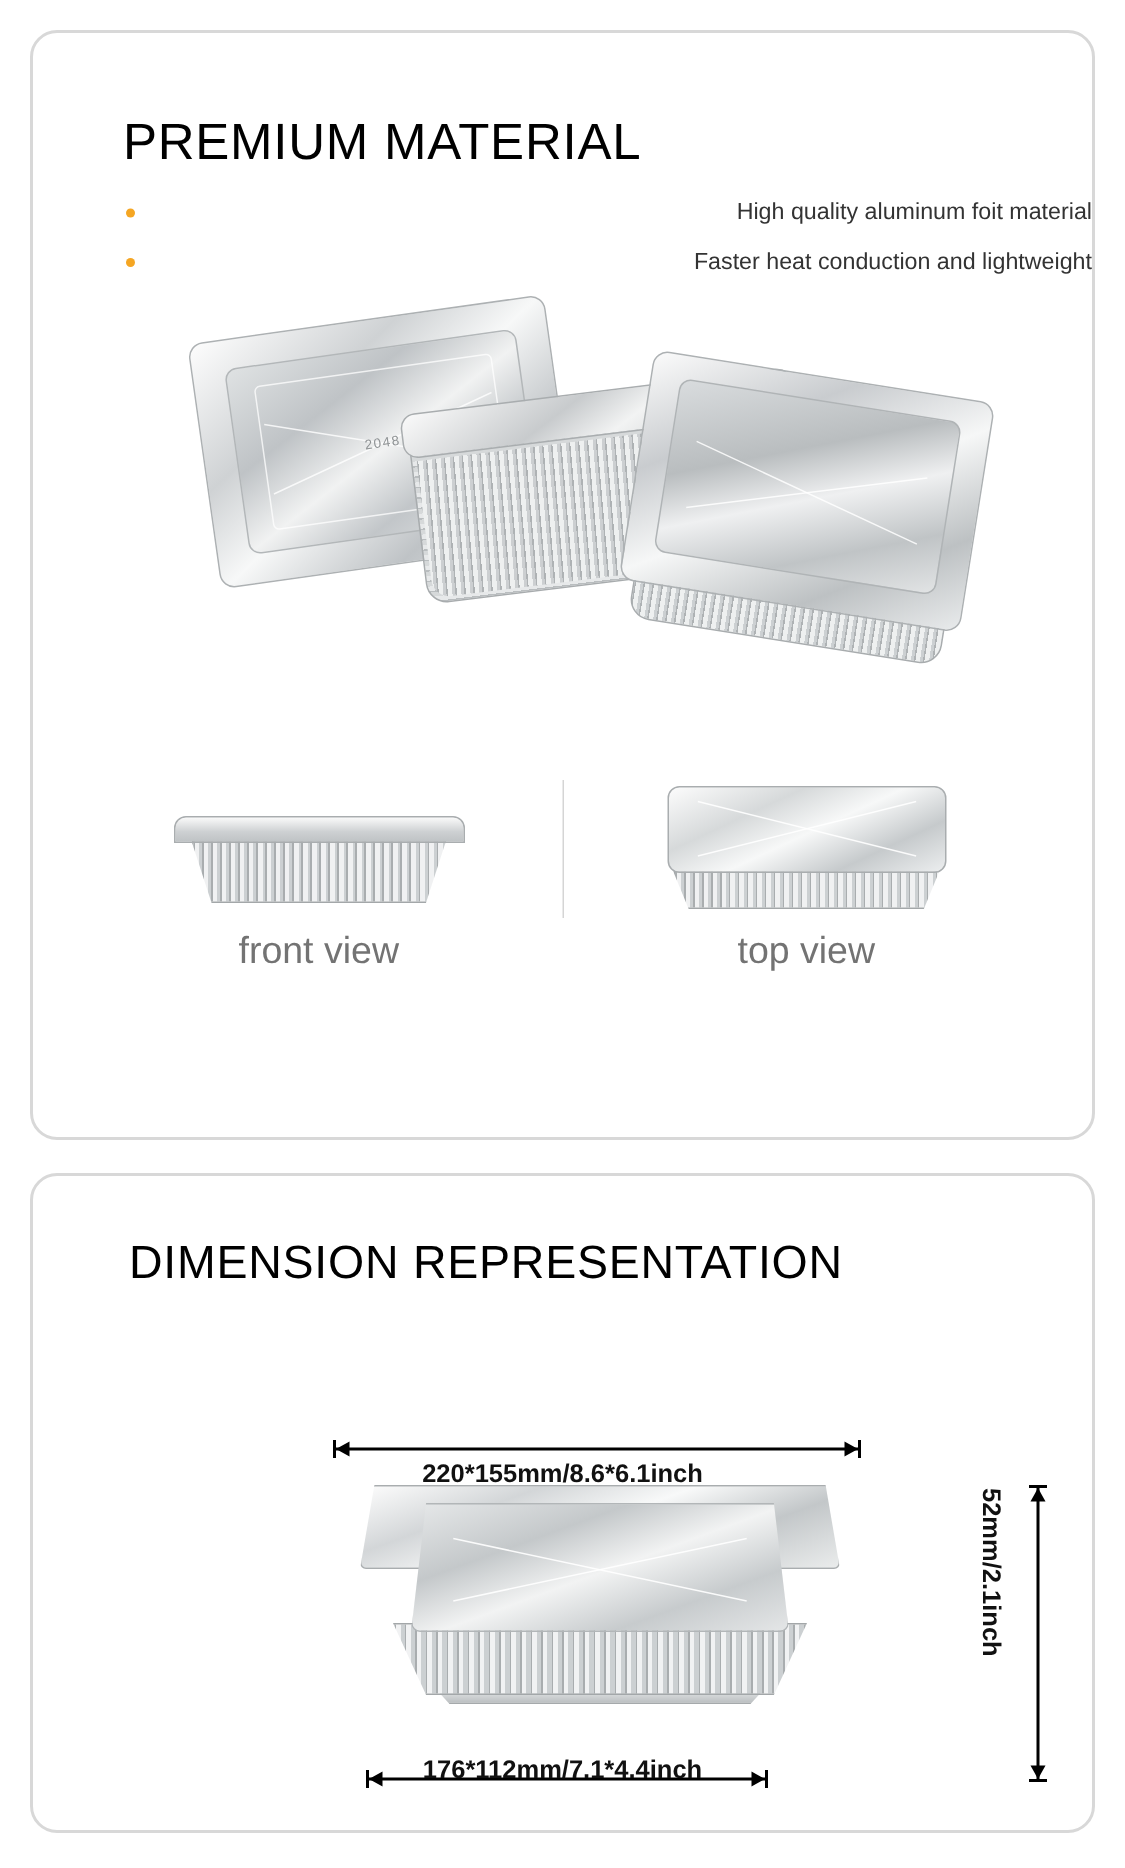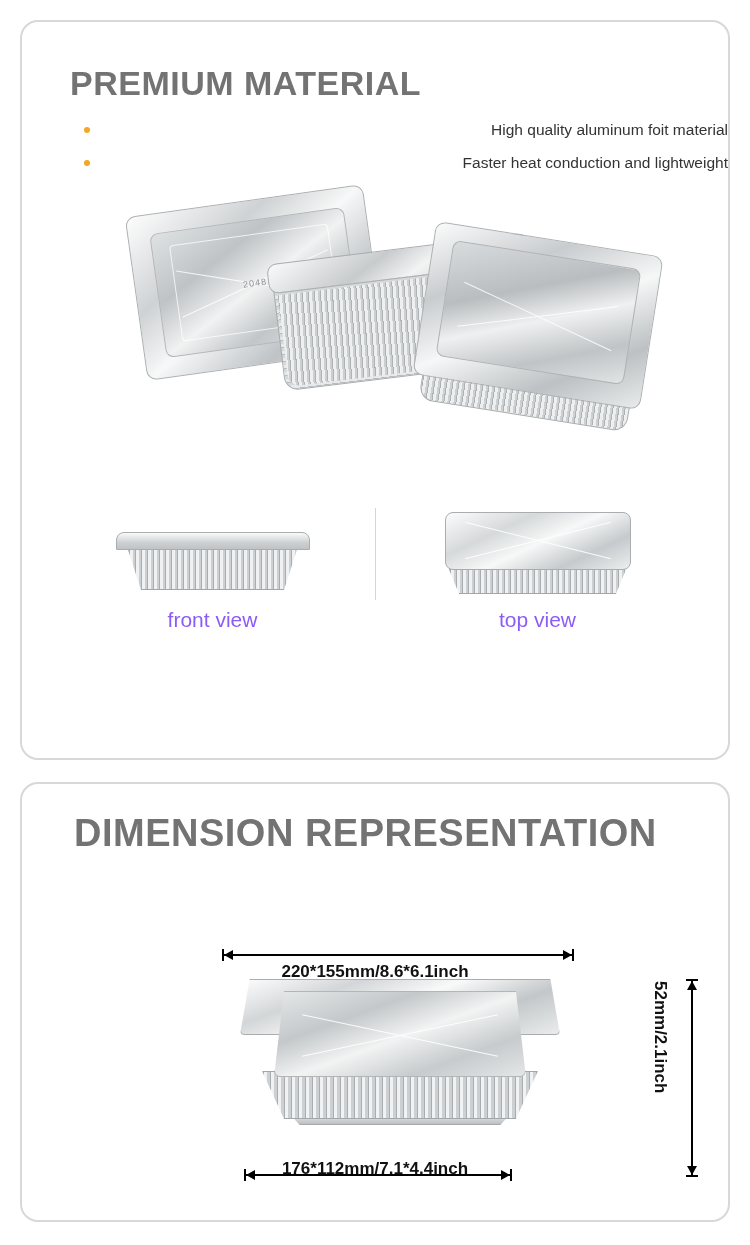--- a/index.html
+++ b/index.html
@@ -26,29 +26,29 @@
     border-radius: 18px;
     background: #ffffff;
     position: relative;
     overflow: hidden;
   }
   .card-1 { height: 740px; }
   .card-2 { height: 440px; margin-top: 22px; }
 
   .section-title {
     font-size: 34px;
-    font-weight: bold;
-    color: #737373;
+    font-weight: normal;
+    color: #000000;
     letter-spacing: 0.5px;
-    margin: 0;
+    margin: 12px;
     padding: 42px 0 0 48px;
   }
   .card-2 .section-title {
     padding: 28px 0 0 52px;
-    font-size: 38px;
+    font-size: 31px;
   }
 
   .bullets {
     list-style: none;
     margin: 18px 0 0 0;
     padding: 0 0 0 62px;
     text-align: right;
   }
   .bullets li {
     position: relative;
@@ -219,22 +219,22 @@
     width: 1px;
     height: 92px;
     background: #d5d5d5;
   }
   .view-art {
     height: 96px;
     width: 210px;
     position: relative;
   }
   .view-label {
-    font-size: 21px;
-    color: #8b5cf6;
+    font-size: 25px;
+    color: #737373;
     margin-top: 6px;
   }
 
   
   .fv .top {
     position: absolute; left: 8px; top: 26px; width: 194px; height: 18px;
     border-radius: 8px 8px 0 0;
     background: linear-gradient(180deg,#fafafa,#cdd0d2 60%,#bfc3c5);
     border: 1px solid #a9adaf;
   }

